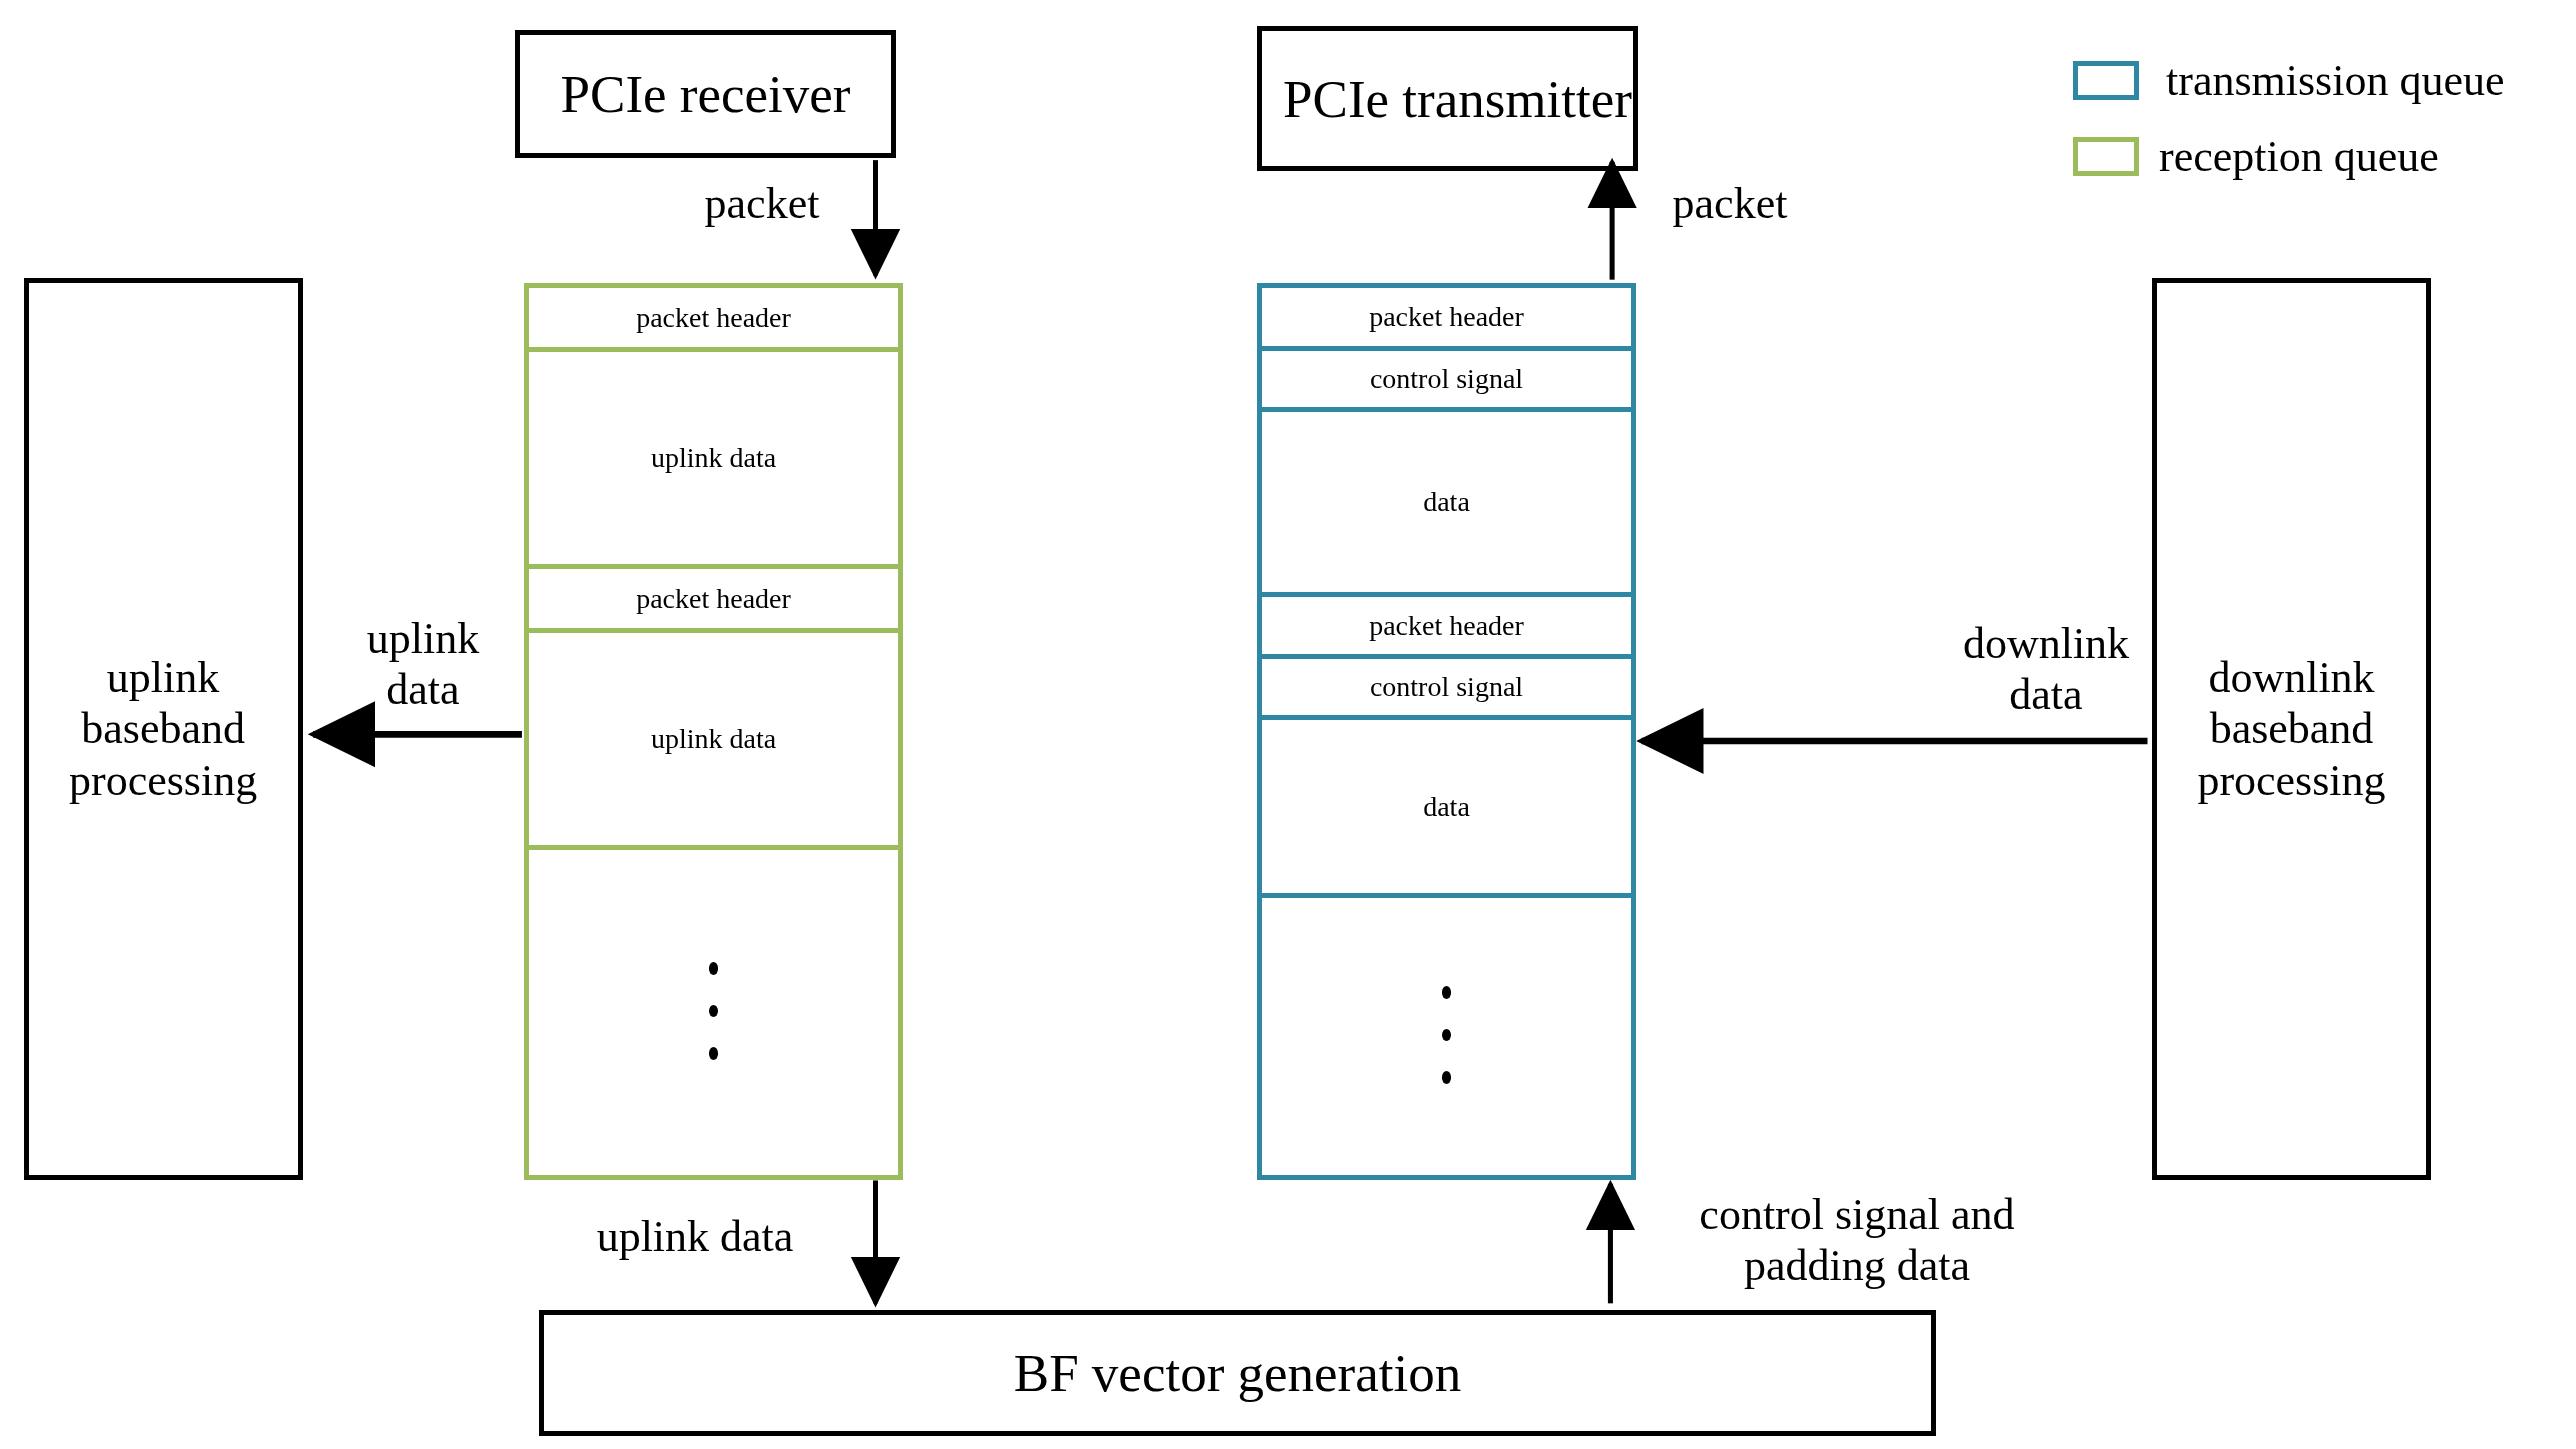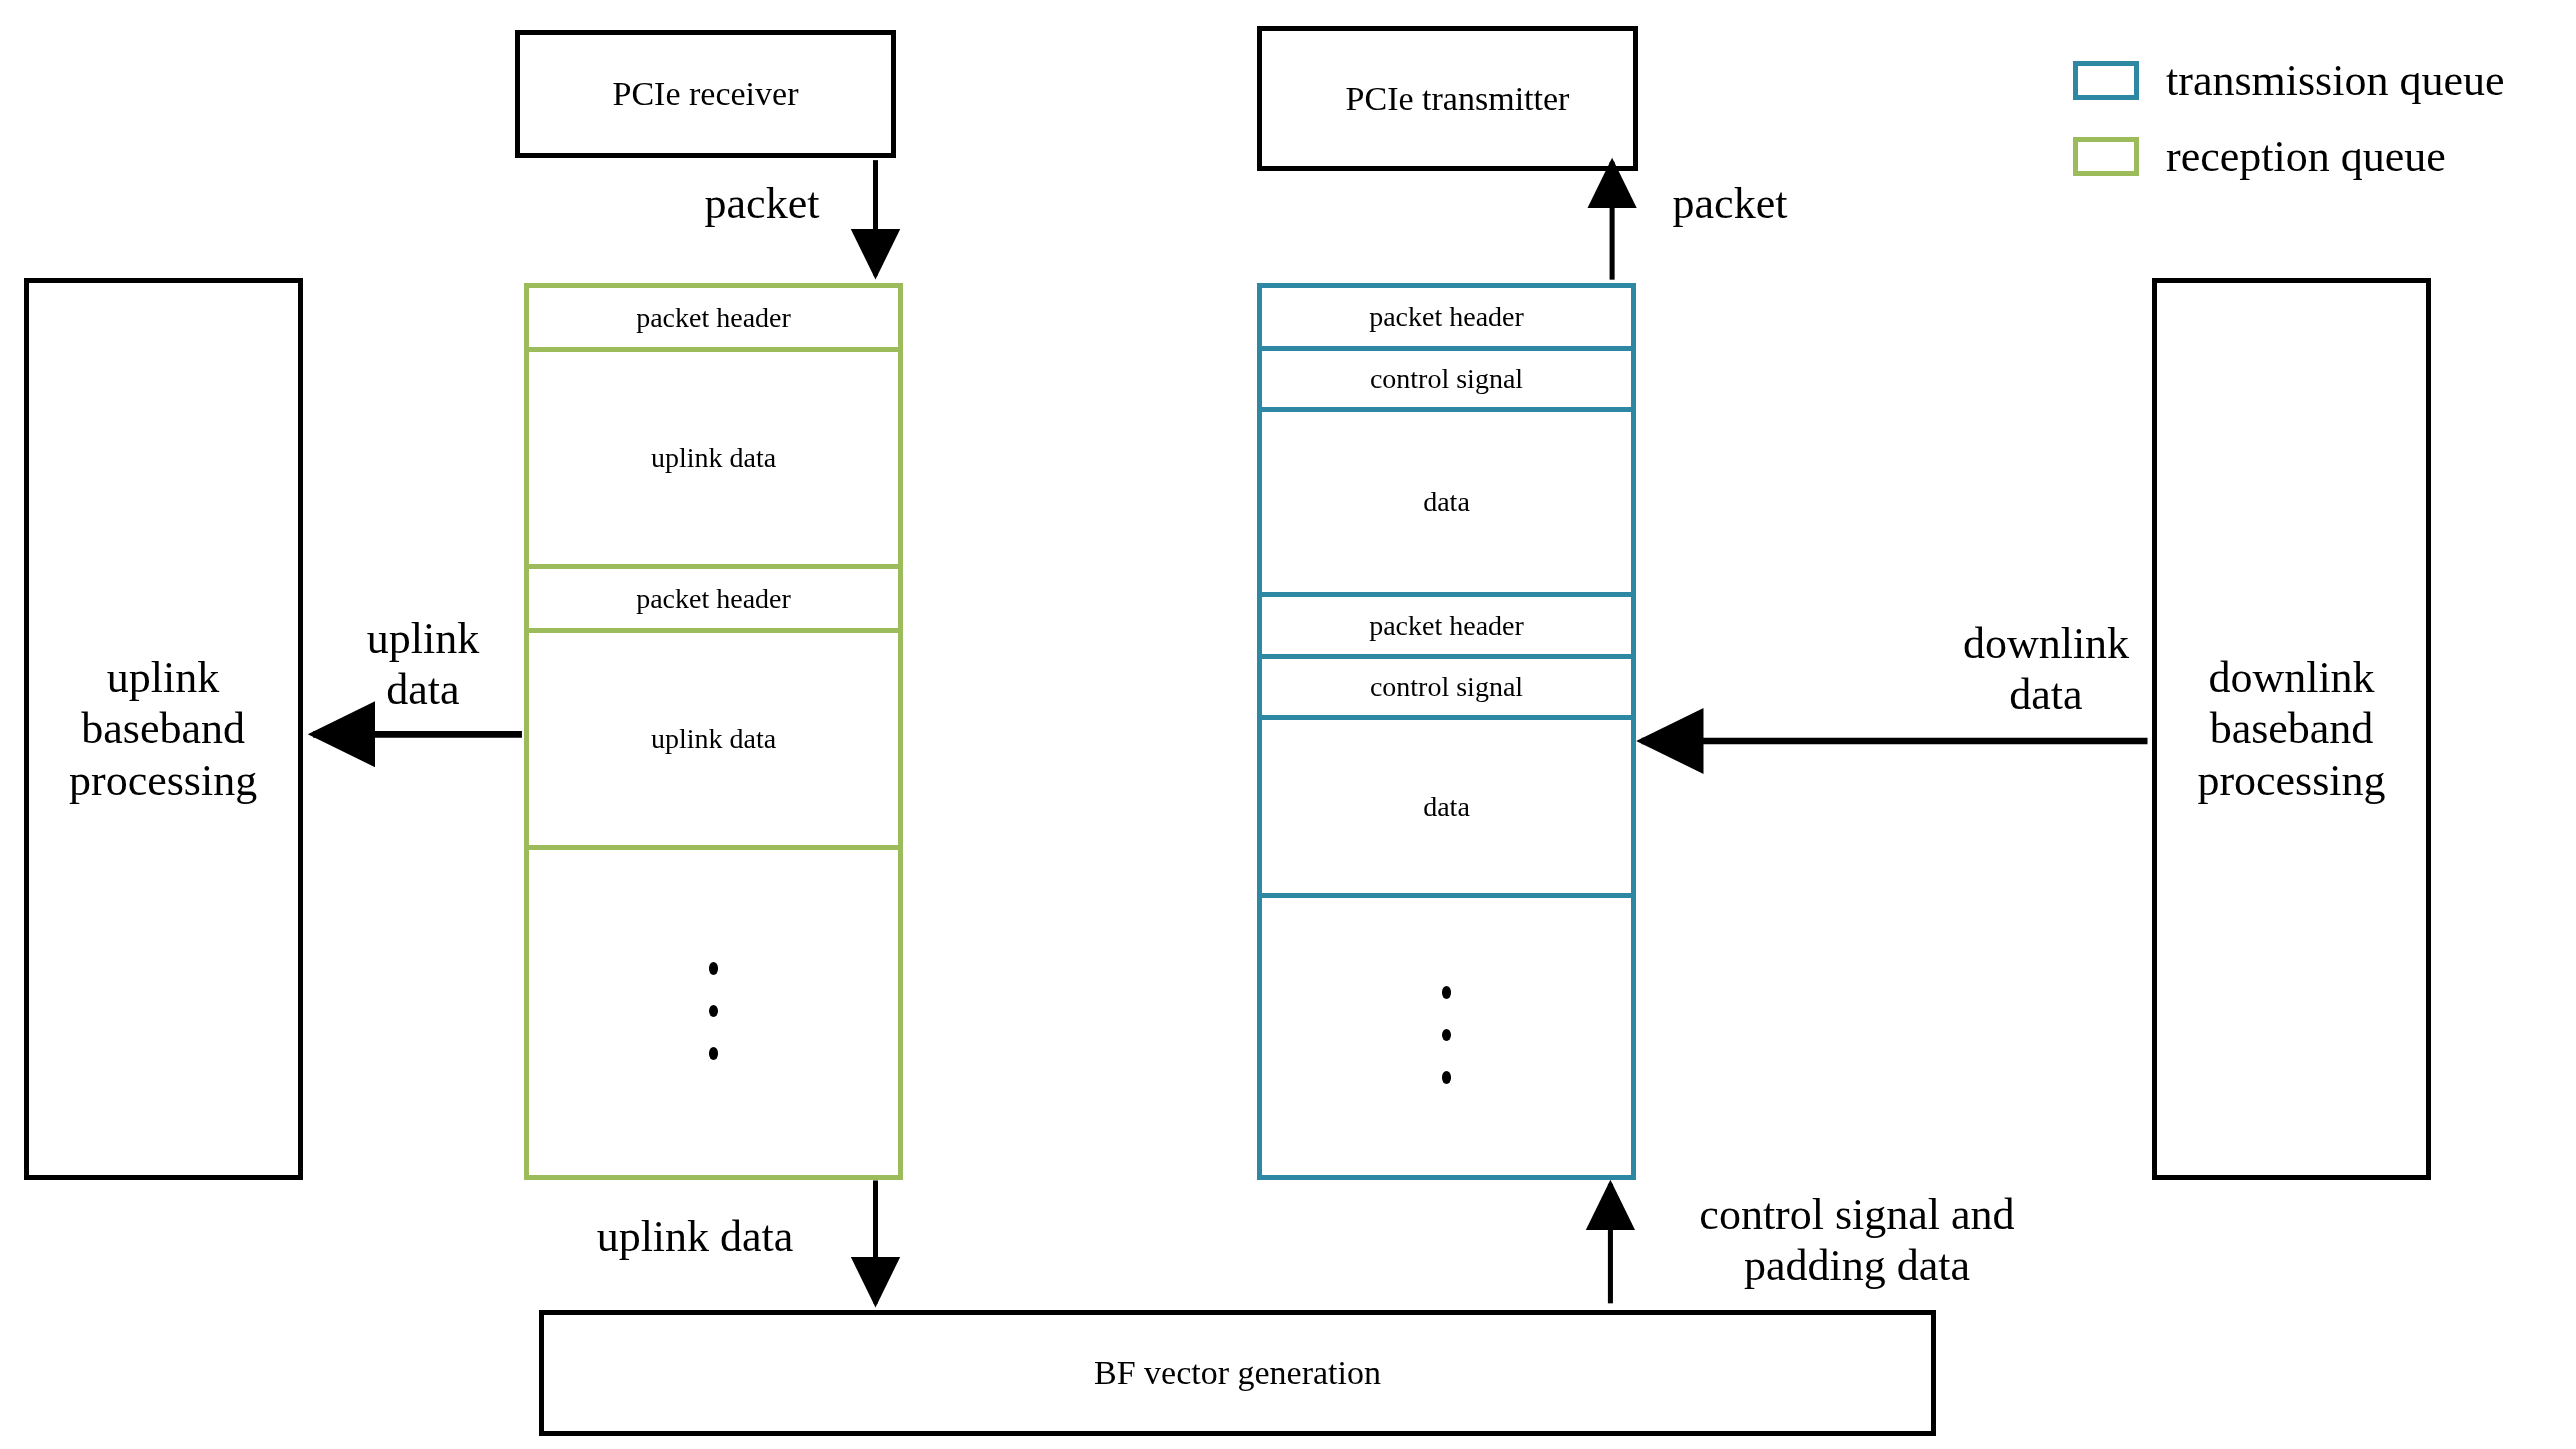--- a/index.html
+++ b/index.html
@@ -11,21 +11,21 @@
   .black{border:5px solid #000;}
   .qbox{position:absolute;box-sizing:border-box;background:#fff;}
   .qbox.green{border:5.9px solid #9CBB5B;}
   .qbox.blue{border:5.9px solid #2E87A3;}
   .seg{position:absolute;left:0;right:0;box-sizing:border-box;
        display:flex;align-items:center;justify-content:center;text-align:center;}
   .seg.green{border-bottom:5.9px solid #9CBB5B;}
   .seg.blue{border-bottom:5.9px solid #2E87A3;}
   .seg.last{border-bottom:none;}
   .lbl{position:absolute;text-align:center;line-height:1.16;white-space:pre-line;}
-  .t58{font-size:34px;}
+  .t58{font-size:53px;}
   .t52{font-size:44px;}
   .t48{font-size:28px;}
   svg.ov{position:absolute;left:0;top:0;width:2576px;height:1450px;overflow:visible;}
   .legbox{position:absolute;box-sizing:border-box;width:66px;height:39px;background:#fff;}
   .dots{position:absolute;display:flex;flex-direction:column;align-items:center;
         justify-content:center;}
   .dots i{display:block;width:9.3px;height:12.6px;border-radius:50%;background:#000;margin:15px 0;}
 </style>
 </head>
 <body>
@@ -139,20 +139,20 @@
   <div class="lbl t52" style="left:556px;top:1211px;width:278px;">uplink data</div>
 
   <div class="lbl t52" style="left:1638px;top:1189px;width:438px;text-align:center;">control signal and
 padding data</div>
 
   <div style="position:absolute;left:2073px;top:52px;">
     <div style="display:flex;align-items:center;gap:27px;height:44px;margin-top:6px;">
       <span class="legbox" style="position:relative;border:5.9px solid #2E87A3;"></span>
       <span class="t52">transmission queue</span>
     </div>
-    <div style="display:flex;align-items:center;gap:27px;height:44px;margin-top:32px;">
+    <div style="display:flex;align-items:center;gap:20px;height:44px;margin-top:32px;">
       <span class="legbox" style="position:relative;border:5.9px solid #9CBB5B;"></span>
       <span class="t52">reception queue</span>
     </div>
   </div>
 
 </div>
 
 
 </body></html>

